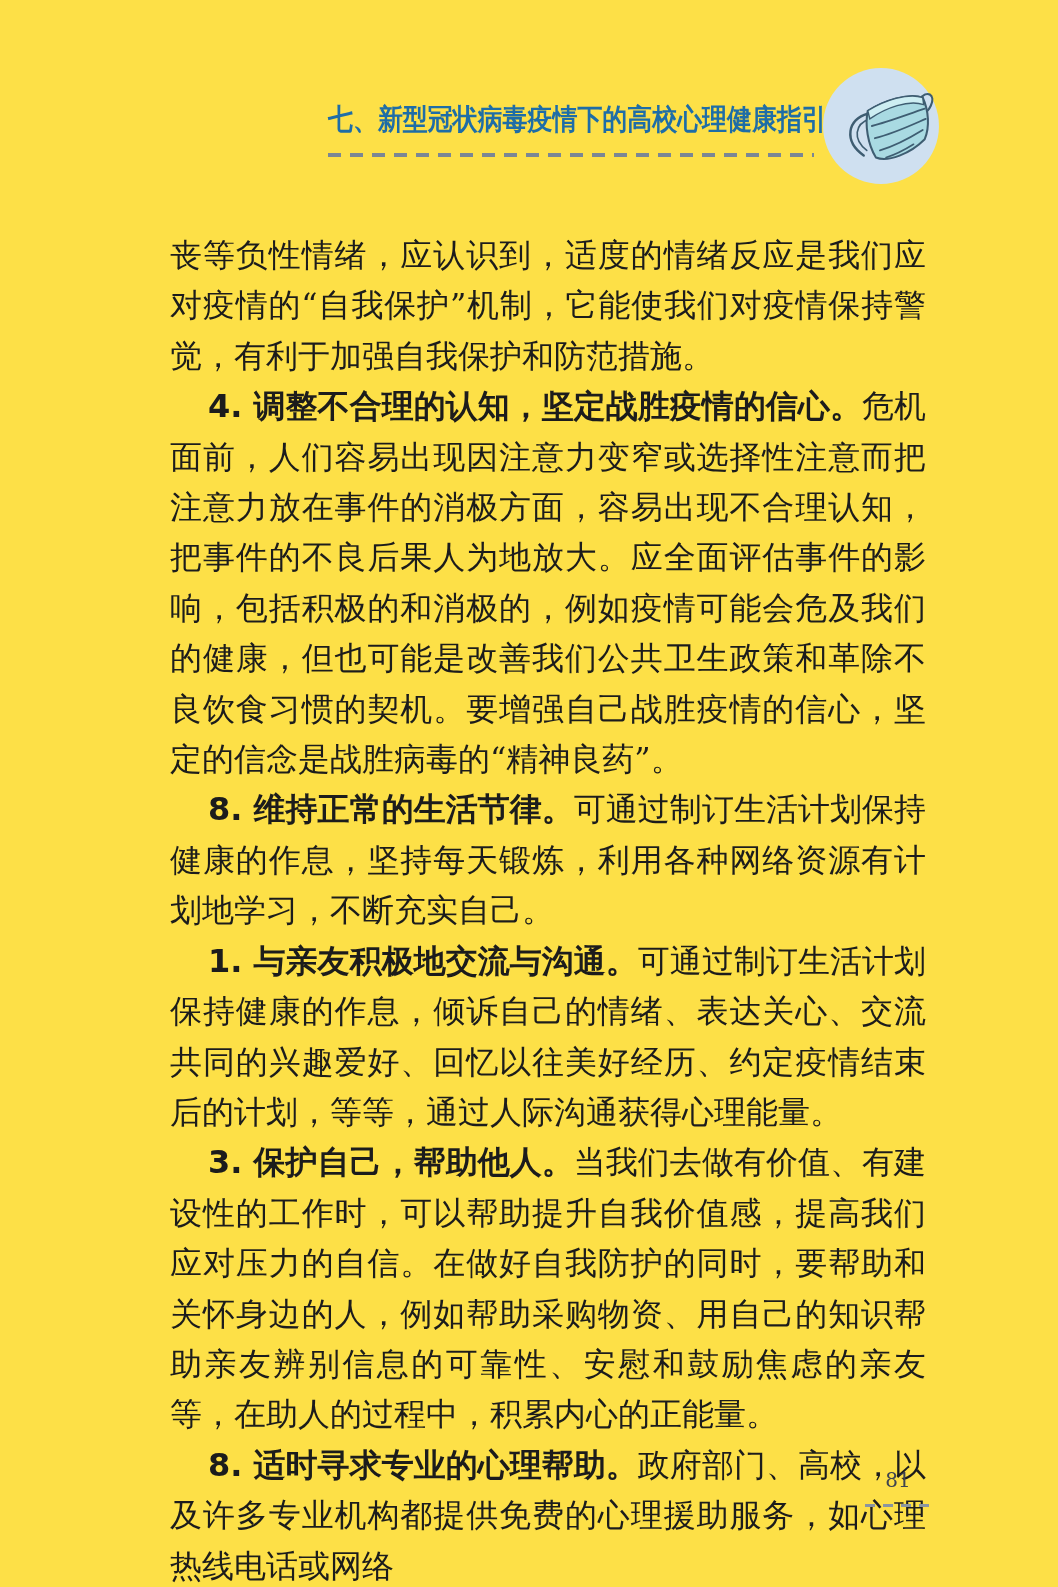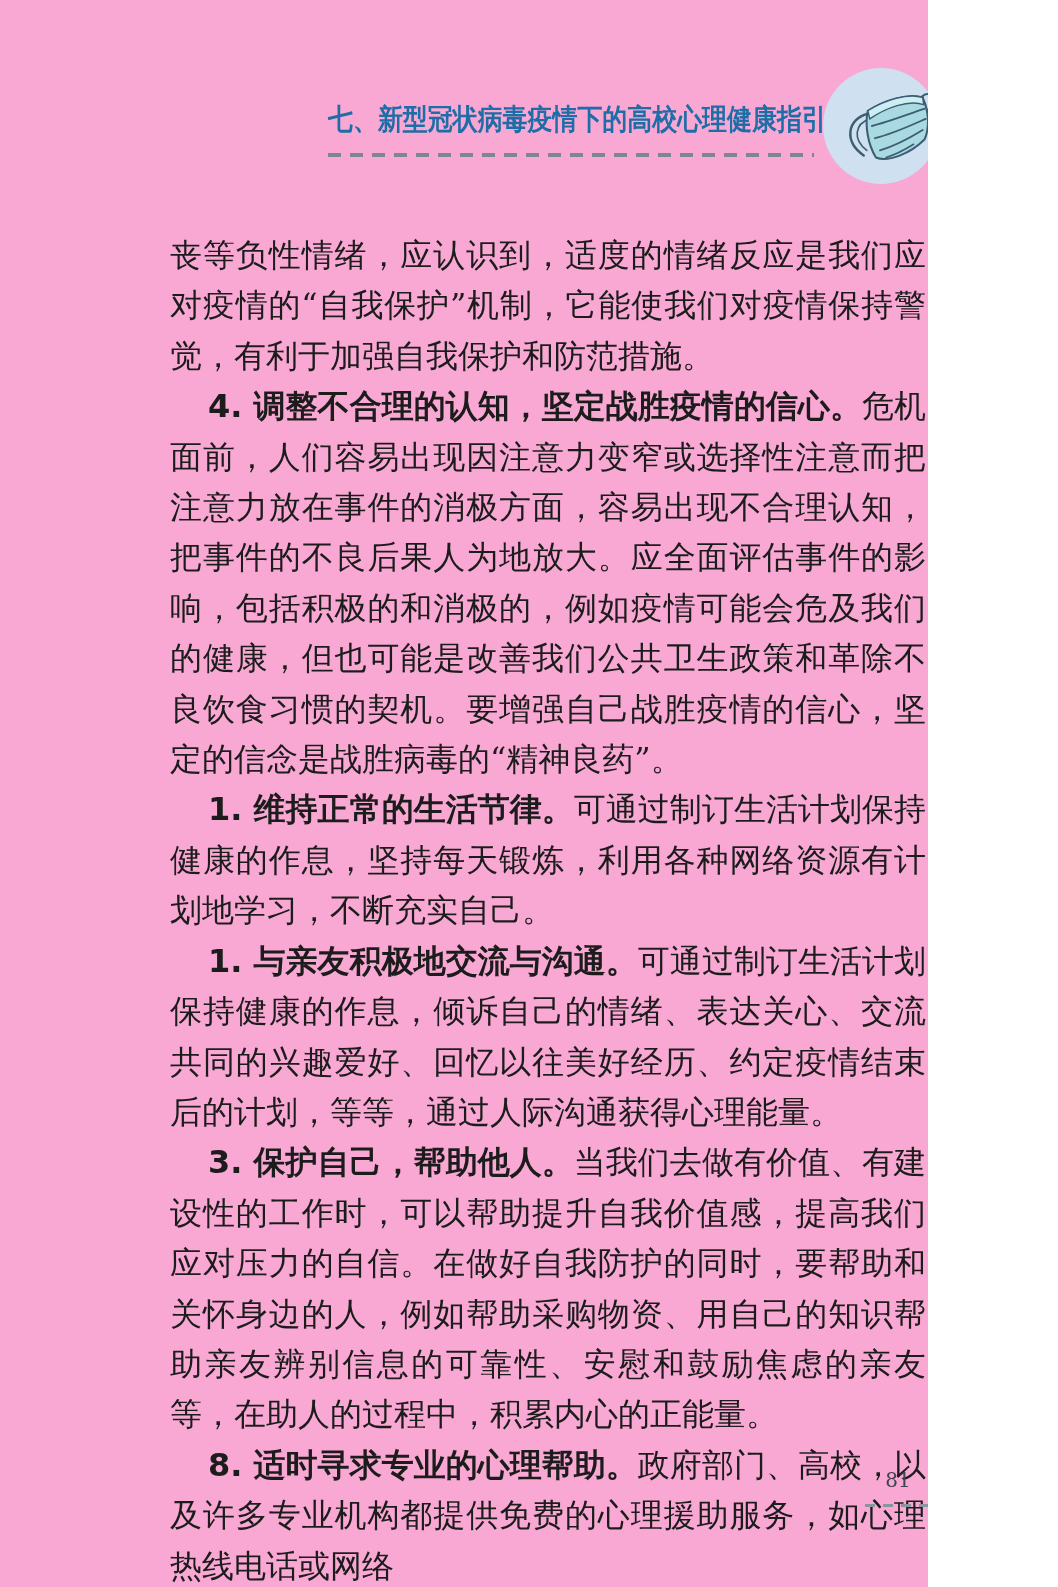--- a/index.html
+++ b/index.html
@@ -7,23 +7,23 @@
     --body-text:#1c1c1c;
     --dash-gray:#7b8794;
     --footer-text:#3f4450;
     --mask-circle:#cfe0f0;
     --mask-fill:#a9dae2;
     --mask-line:#3e5d72;
   }
   html,body{margin:0;padding:0;background:#ffffff;}
   .page{
     position:relative;
-    width:928px;
+    width:1058px;
     height:1587px;
-    background:#f9a8d4;
+    background:#fde047;
     overflow:hidden;
     font-family:"DejaVu Serif","Liberation Serif",serif;
   }
   
   .chapter-header{position:absolute;top:100px;left:328px;width:490px;}
   .chapter-title{
     display:inline-block;
     font-size:29px;
     font-weight:700;
     color:var(--header-blue);
@@ -98,21 +98,21 @@
       <path d="M50,59 C66,55 84,48 102,42" fill="none" stroke="var(--mask-line)" stroke-width="1.8" stroke-linecap="round"></path>
       <path d="M53,71 C70,67 87,59 103,52" fill="none" stroke="var(--mask-line)" stroke-width="1.8" stroke-linecap="round"></path>
       <path d="M58,83 C72,79 87,71 100,63" fill="none" stroke="var(--mask-line)" stroke-width="1.8" stroke-linecap="round"></path>
       <path d="M64,90 C74,87 83,82 91,77" fill="none" stroke="var(--mask-line)" stroke-width="1.6" stroke-linecap="round"></path>
     </svg>
   </div>
 
   <div class="body-text">
       <p class="para no-indent"><span>丧等负性情绪，应认识到，适度的情绪反应是我们应对疫情的“自我保护”机制，它能使我们对疫情保持警觉，有利于加强自我保护和防范措施。</span></p>
       <p class="para"><span class="lead">4. 调整不合理的认知，坚定战胜疫情的信心。</span><span>危机面前，人们容易出现因注意力变窄或选择性注意而把注意力放在事件的消极方面，容易出现不合理认知，把事件的不良后果人为地放大。应全面评估事件的影响，包括积极的和消极的，例如疫情可能会危及我们的健康，但也可能是改善我们公共卫生政策和革除不良饮食习惯的契机。要增强自己战胜疫情的信心，坚定的信念是战胜病毒的“精神良药”。</span></p>
-      <p class="para"><span class="lead">1. 维持正常的生活节律。</span><span>可通过制订生活计划保持健康的作息，坚持每天锻炼，利用各种网络资源有计划地学习，不断充实自己。</span></p>
+      <p class="para"><span class="lead">8. 维持正常的生活节律。</span><span>可通过制订生活计划保持健康的作息，坚持每天锻炼，利用各种网络资源有计划地学习，不断充实自己。</span></p>
       <p class="para"><span class="lead">1. 与亲友积极地交流与沟通。</span><span>可通过制订生活计划保持健康的作息，倾诉自己的情绪、表达关心、交流共同的兴趣爱好、回忆以往美好经历、约定疫情结束后的计划，等等，通过人际沟通获得心理能量。</span></p>
       <p class="para"><span class="lead">3. 保护自己，帮助他人。</span><span>当我们去做有价值、有建设性的工作时，可以帮助提升自我价值感，提高我们应对压力的自信。在做好自我防护的同时，要帮助和关怀身边的人，例如帮助采购物资、用自己的知识帮助亲友辨别信息的可靠性、安慰和鼓励焦虑的亲友等，在助人的过程中，积累内心的正能量。</span></p>
       <p class="para"><span class="lead">8. 适时寻求专业的心理帮助。</span><span>政府部门、高校，以及许多专业机构都提供免费的心理援助服务，如心理热线电话或网络</span></p>
     </div>
 
   <div class="footer">
     <div class="page-number">81</div>
     <div class="footer-divider"></div>
   </div>
 

